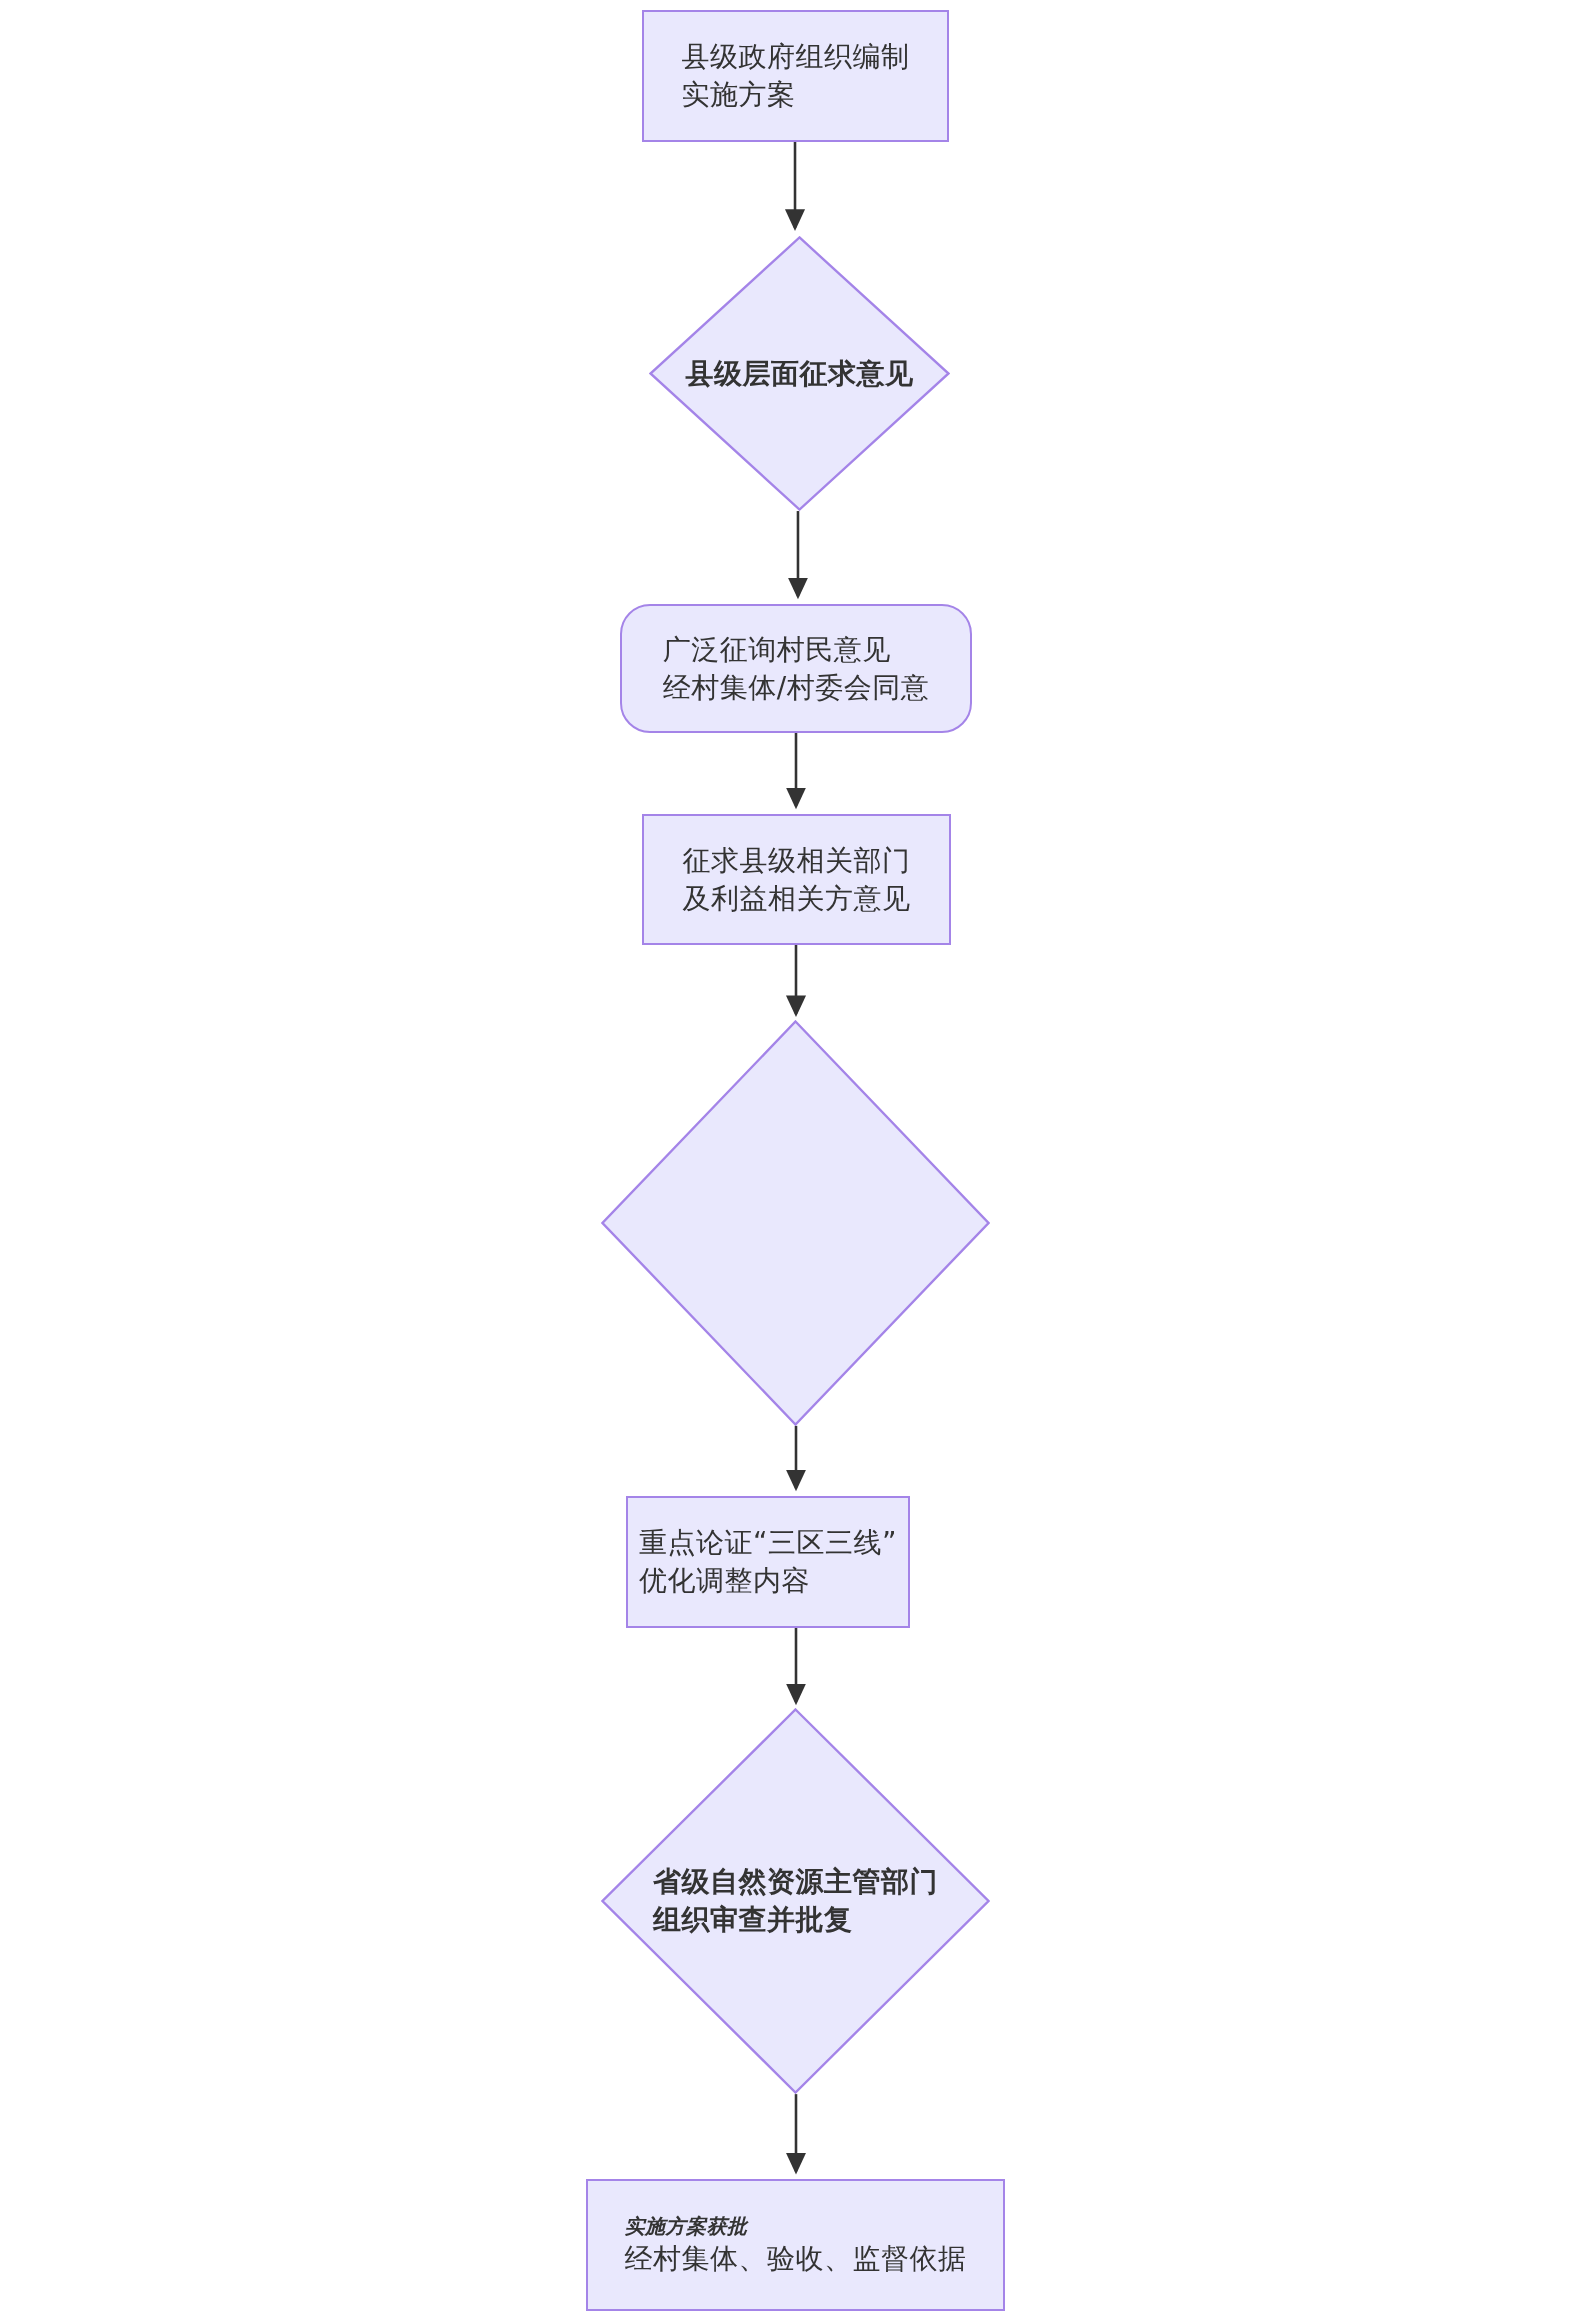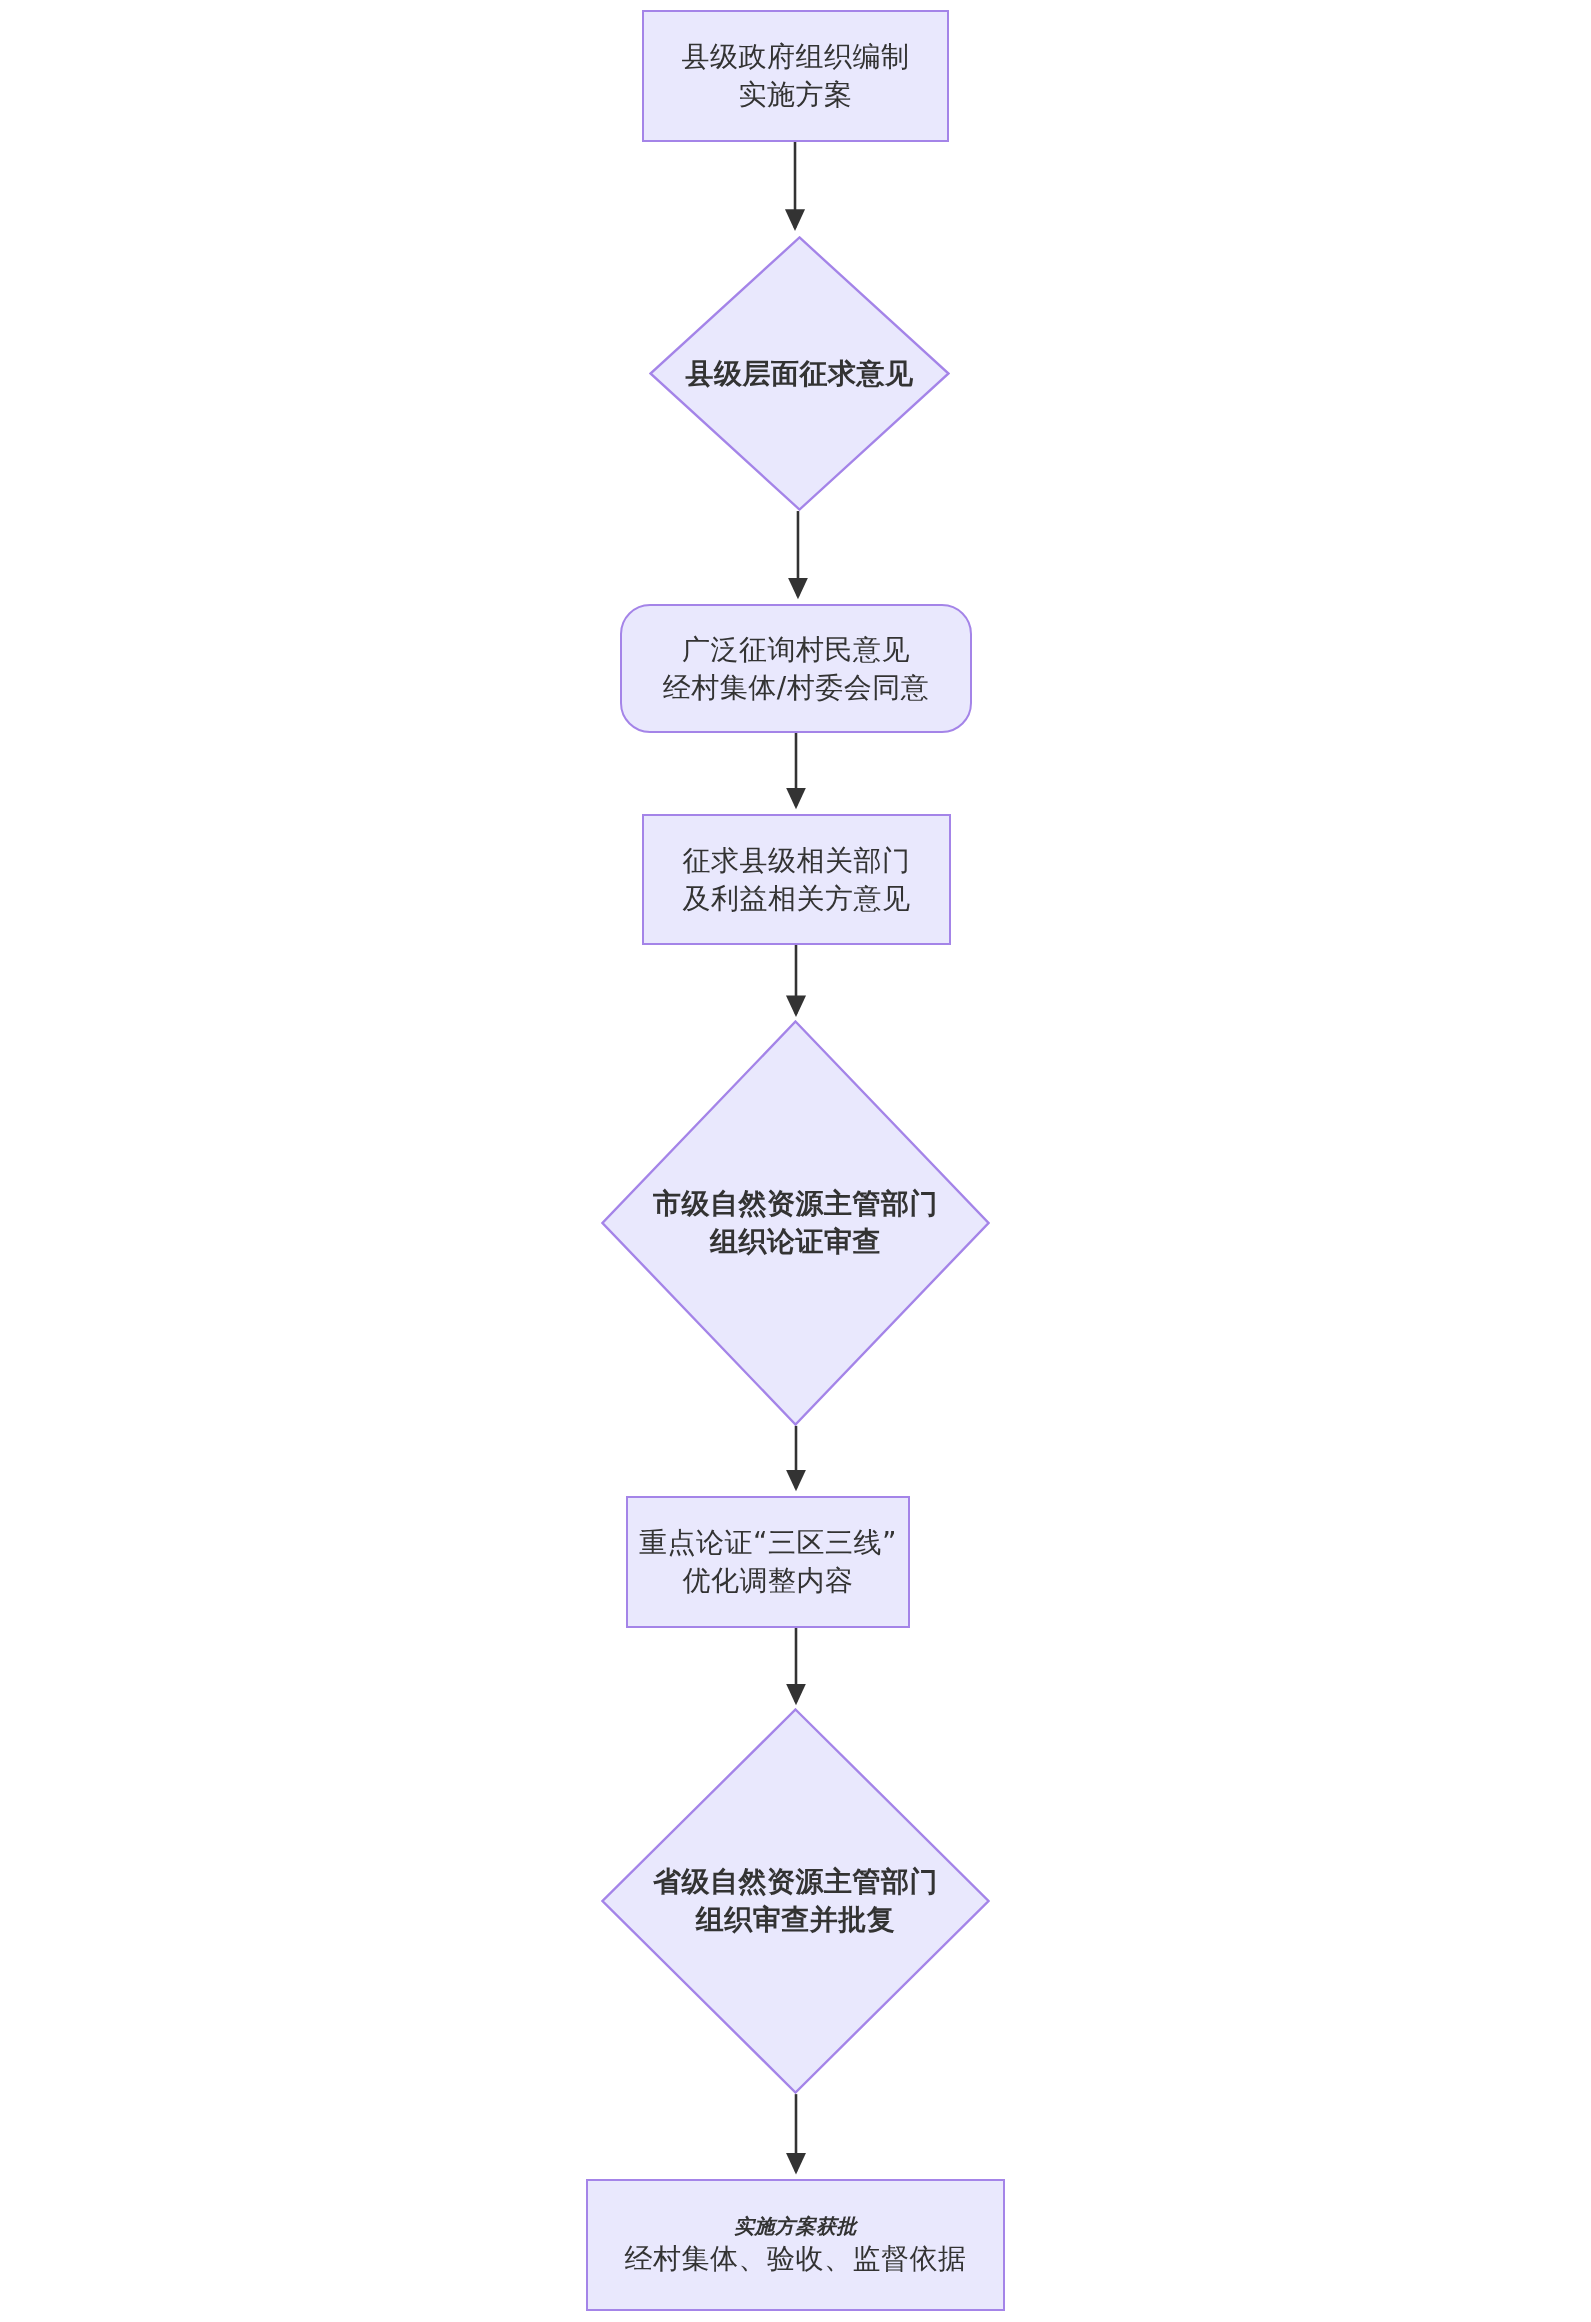--- a/index.html
+++ b/index.html
@@ -53,21 +53,21 @@
     z-index: 0;
   }
   .decision .label-stack {
     position: relative;
     z-index: 1;
     font-weight: bold;
   }
   .label-stack {
     display: flex;
     flex-direction: column;
-    align-items: center;
+    align-items: flex-start;
     justify-content: center;
     line-height: 1.34;
   }
   .line {
     font-size: 28px;
     white-space: nowrap;
     letter-spacing: 0.5px;
   }
   .line.emphasis {
     font-weight: bold;
@@ -134,24 +134,20 @@
     <div class="label-stack">
       <div class="line">征求县级相关部门</div>
       <div class="line">及利益相关方意见</div>
     </div>
   </div>
 
   <div class="node decision" id="node-city-review">
     <svg class="diamond-shape" viewBox="0 0 393 410" preserveAspectRatio="none" xmlns="http://www.w3.org/2000/svg">
       <polygon points="196.5,1.5 391.5,205 196.5,408.5 1.5,205" fill="#e9e8fd" stroke="#a484e8" stroke-width="2.4"></polygon>
     </svg>
-    <div class="label-stack">
-      <div class="line">市级自然资源主管部门</div>
-      <div class="line">组织论证审查</div>
-    </div>
   </div>
 
   <div class="node process" id="node-three-zones">
     <div class="label-stack">
       <div class="line">重点论证“三区三线”</div>
       <div class="line">优化调整内容</div>
     </div>
   </div>
 
   <div class="node decision" id="node-province-review">

